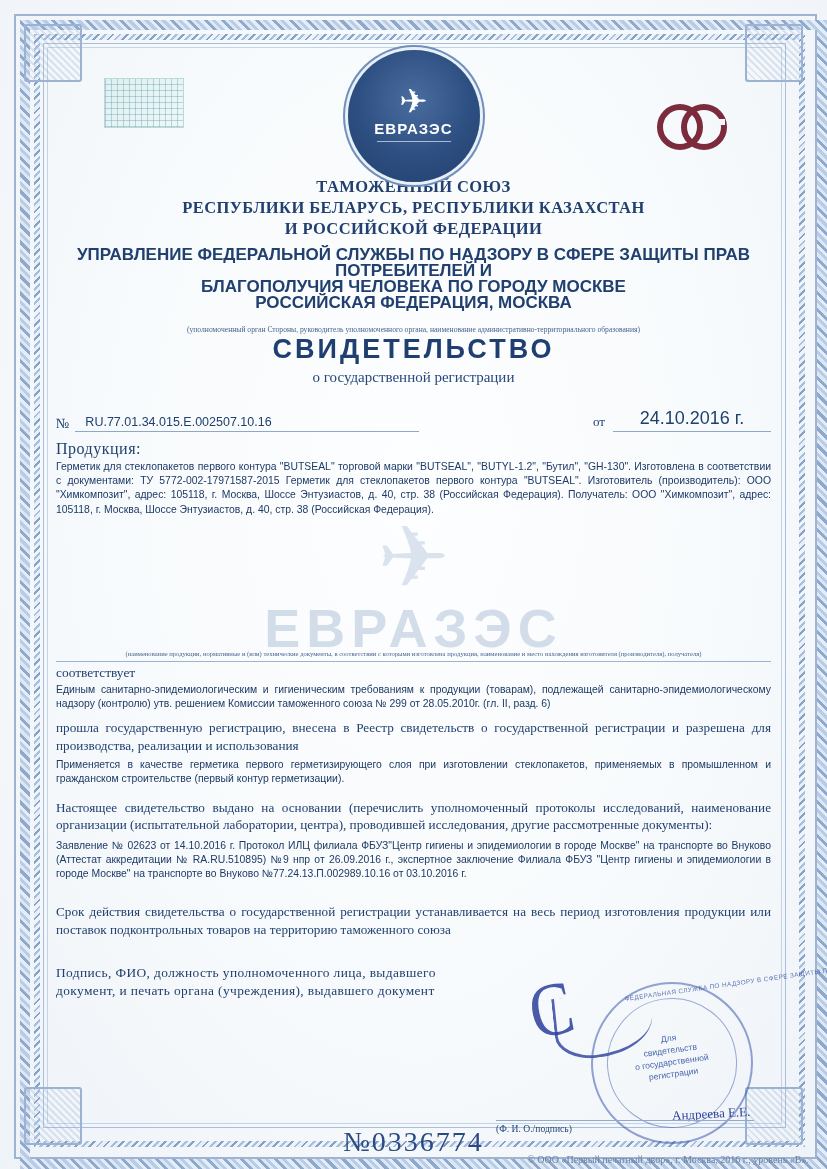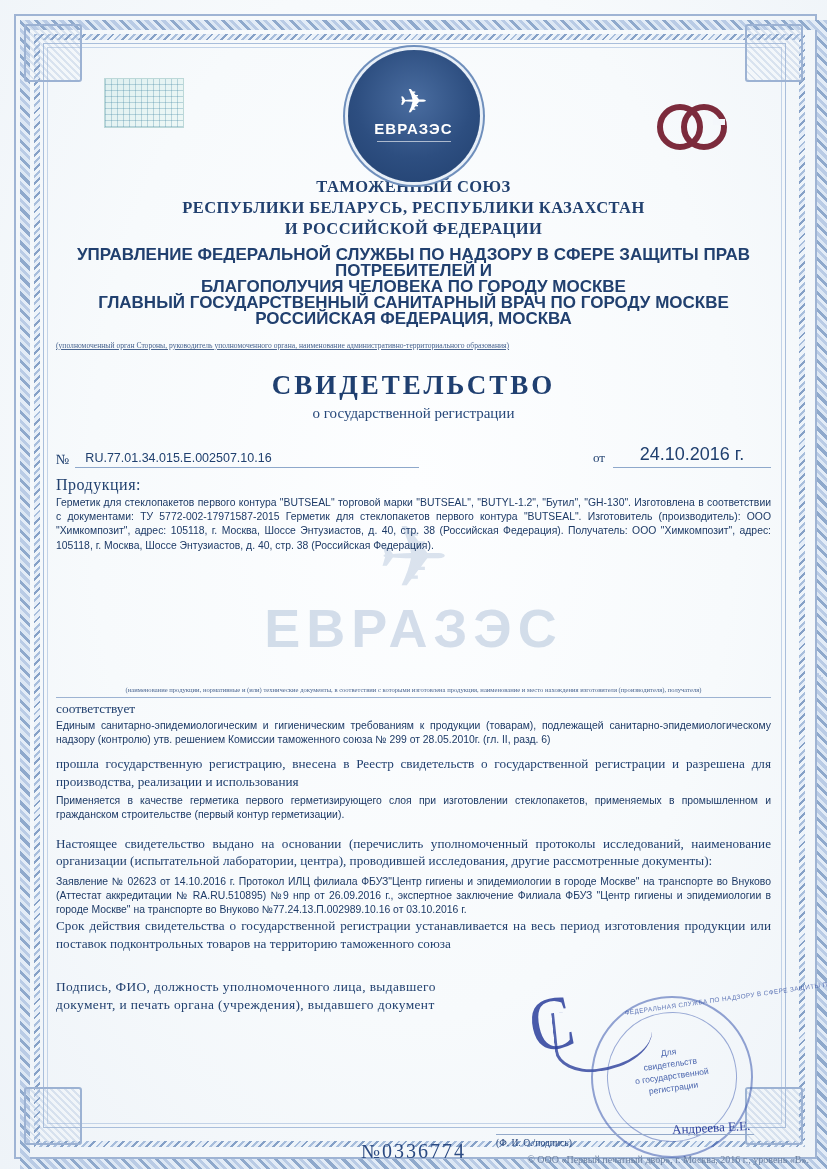--- a/index.html
+++ b/index.html
@@ -193,35 +193,33 @@
   .org-block {
     text-align: center;
     font-family: "Liberation Sans", sans-serif;
     font-weight: bold;
     font-size: 17px;
     line-height: 16px;
     color: #21406f;
     margin-top: 8px;
   }
   .caption-small {
-    text-align: left;
+    text-align: center;
     font-size: 7.6px;
     color: #47638f;
     margin-top: 14px;
     font-family: "Liberation Serif", serif;
-    text-decoration: underline;
   }
   .cert-title {
     text-align: center;
-    font-family: Liberation Serif, serif;
+    font-family: Liberation Sans, sans-serif;
     font-weight: bold;
     font-size: 27px;
     letter-spacing: 3px;
     color: #1f3f70;
-    margin-top: 20px;
   }
   .cert-sub {
     text-align: center;
     font-size: 15px;
     color: #27487a;
     margin-top: 4px;
     font-family: "Liberation Serif", serif;
   }
   .num-row {
     display: flex;
@@ -376,21 +374,21 @@
     position: absolute;
     left: 616px; top: 142px;
     font-family: "Liberation Serif", serif;
     font-size: 13px;
     color: #2b3f9c;
     transform: rotate(-3deg);
   }
   .blank-number {
     text-align: center;
     font-family: "Liberation Serif", serif;
-    font-size: 20px;
+    font-size: 28px;
     letter-spacing: 2px;
     color: #2b4a82;
     margin-top: 12px;
   }
   .footer-note {
     position: absolute;
     right: 18px;
     bottom: 4px;
     font-family: Liberation Serif, serif;
     font-size: 10px;
@@ -443,21 +441,20 @@
 
     <div class="ts-title">
       <div>ТАМОЖЕННЫЙ СОЮЗ</div>
       <div>РЕСПУБЛИКИ БЕЛАРУСЬ, РЕСПУБЛИКИ КАЗАХСТАН</div>
       <div>И РОССИЙСКОЙ ФЕДЕРАЦИИ</div>
     </div>
 
     <div class="org-block">
       <div>УПРАВЛЕНИЕ ФЕДЕРАЛЬНОЙ СЛУЖБЫ ПО НАДЗОРУ В СФЕРЕ ЗАЩИТЫ ПРАВ ПОТРЕБИТЕЛЕЙ И</div>
       <div>БЛАГОПОЛУЧИЯ ЧЕЛОВЕКА ПО ГОРОДУ МОСКВЕ</div>
-      <div>ГЛАВНЫЙ ГОСУДАРСТВЕННЫЙ САНИТАРНЫЙ ВРАЧ ПО ГОРОДУ МОСКВЕ</div>
       <div>РОССИЙСКАЯ ФЕДЕРАЦИЯ, МОСКВА</div>
     </div>
 
     <div class="caption-small">(уполномоченный орган Стороны, руководитель уполномоченного органа, наименование административно-территориального образования)</div>
 
     <div class="cert-title">СВИДЕТЕЛЬСТВО</div>
     <div class="cert-sub">о государственной регистрации</div>
 
     <div class="num-row">
       <div class="lbl">№</div>
@@ -477,21 +474,21 @@
     <div class="field-text">Единым санитарно-эпидемиологическим и гигиеническим требованиям к продукции (товарам), подлежащей санитарно-эпидемиологическому надзору (контролю) утв. решением Комиссии таможенного союза № 299 от 28.05.2010г. (гл. II, разд. 6)</div>
 
     <div class="para-serif para-justify-wide" style="margin-top:8px">прошла государственную регистрацию, внесена в Реестр свидетельств о государственной регистрации и разрешена для производства, реализации и использования</div>
 
     <div class="field-text" style="margin-top:4px">Применяется в качестве герметика первого герметизирующего слоя при изготовлении стеклопакетов, применяемых в промышленном и гражданском строительстве (первый контур герметизации).</div>
 
     <div class="para-serif para-justify-wide block-gap">Настоящее свидетельство выдано на основании (перечислить уполномоченный протоколы исследований, наименование организации (испытательной лаборатории, центра), проводившей исследования, другие рассмотренные документы):</div>
 
     <div class="field-text" style="margin-top:5px">Заявление № 02623 от 14.10.2016 г. Протокол ИЛЦ филиала ФБУЗ"Центр гигиены и эпидемиологии в городе Москве" на транспорте во Внуково (Аттестат аккредитации № RA.RU.510895) №9 нпр от 26.09.2016 г., экспертное заключение Филиала ФБУЗ "Центр гигиены и эпидемиологии в городе Москве" на транспорте во Внуково №77.24.13.П.002989.10.16 от 03.10.2016 г.</div>
 
-    <div class="para-serif para-justify-wide" style="">Срок действия свидетельства о государственной регистрации устанавливается на весь период изготовления продукции или поставок подконтрольных товаров на территорию таможенного союза</div>
+    <div class="para-serif para-justify-wide" style="margin-top:22px">Срок действия свидетельства о государственной регистрации устанавливается на весь период изготовления продукции или поставок подконтрольных товаров на территорию таможенного союза</div>
 
     <div class="sign-area">
       <div class="sign-left">
         <div class="sign-header">Подпись, ФИО, должность уполномоченного лица, выдавшего документ, и печать органа (учреждения), выдавшего документ</div>
       </div>
 
       <div class="signature-glyph">С</div>
       <div class="signature-glyph2"></div>
 
       <div class="stamp">

